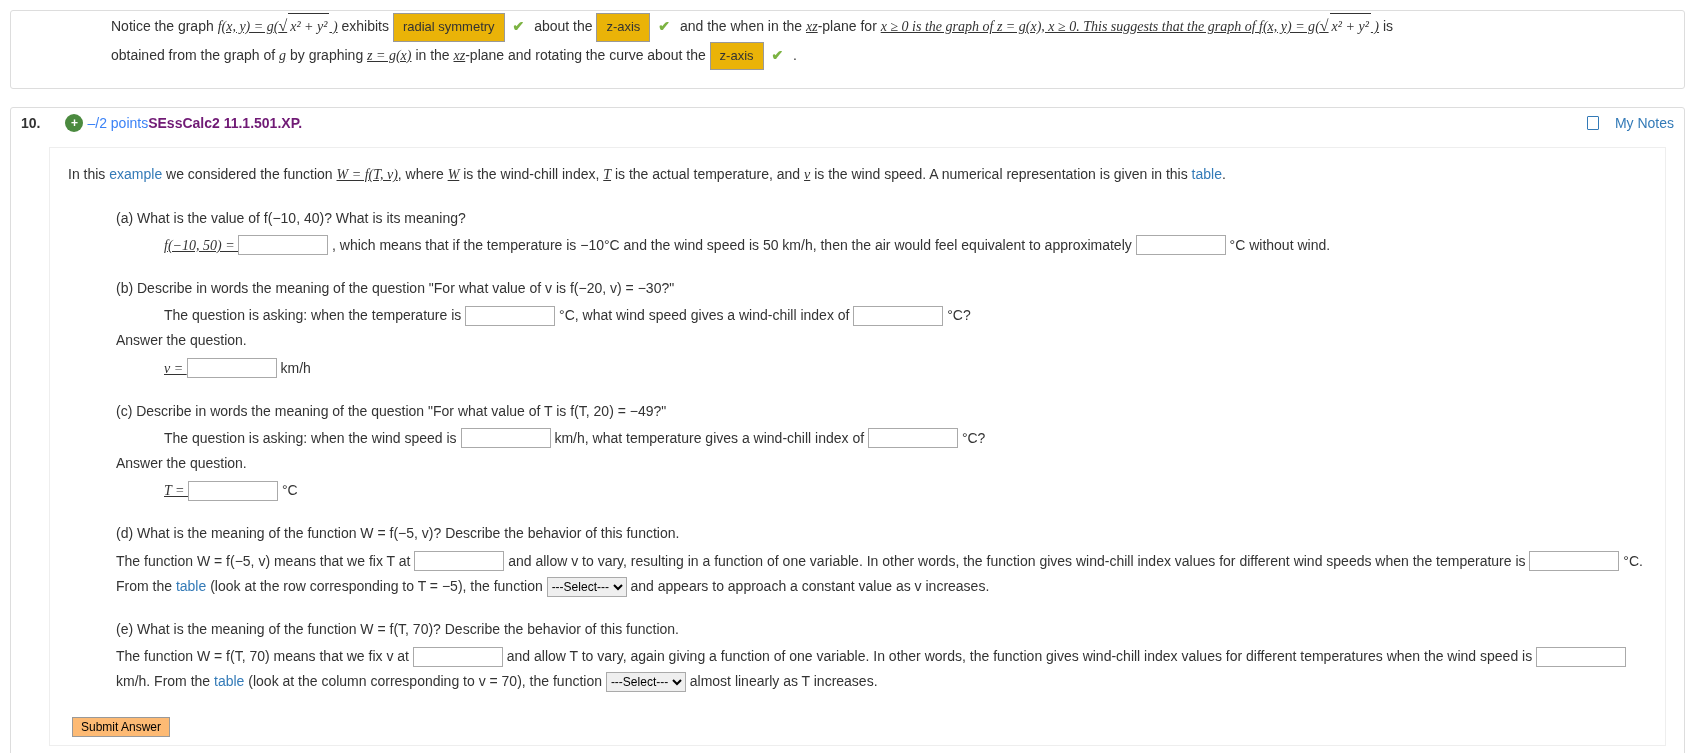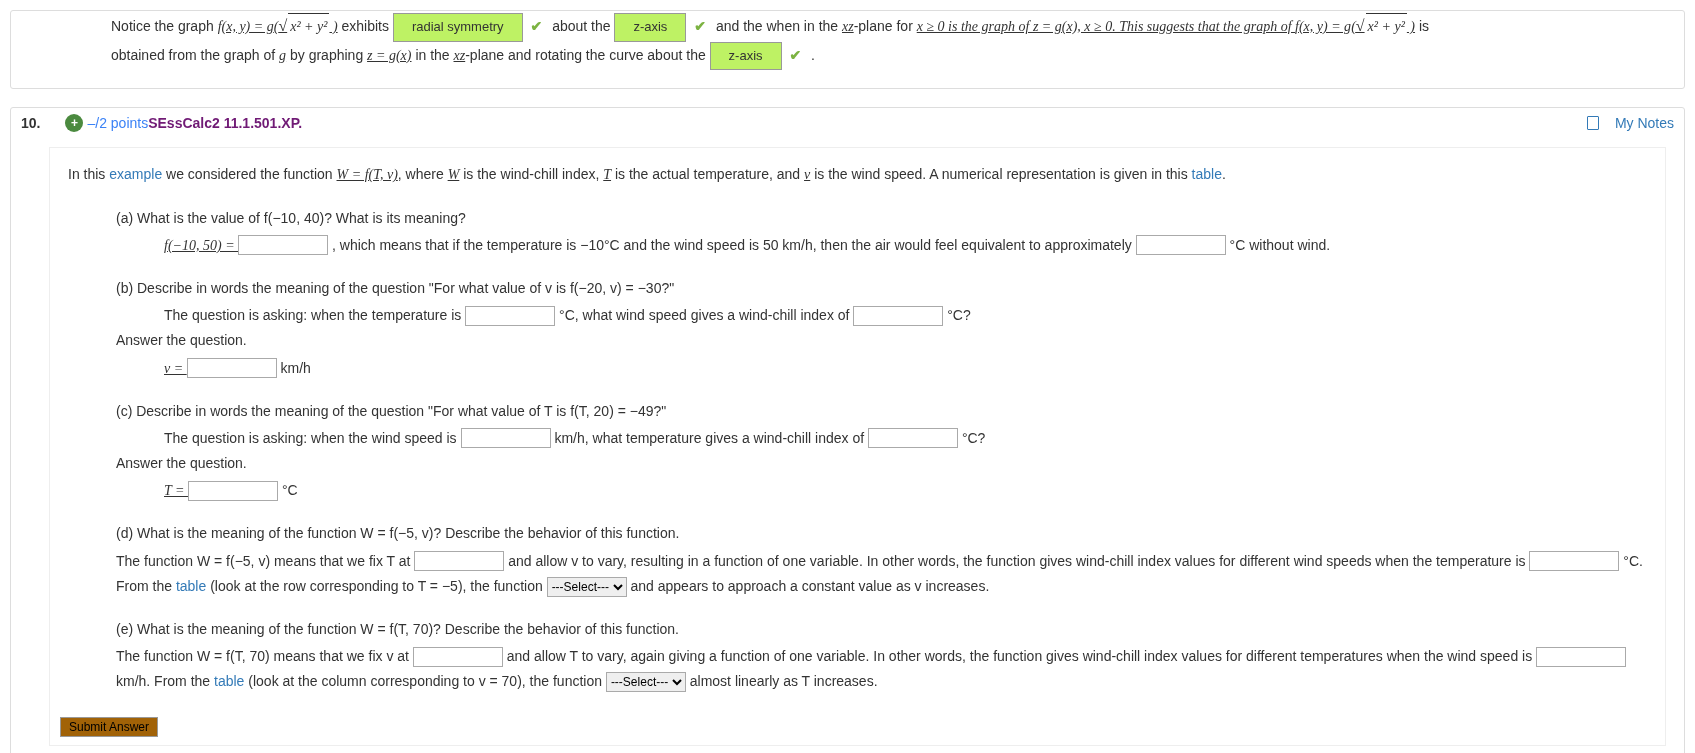--- a/index.html
+++ b/index.html
@@ -18,23 +18,23 @@
     background: #fff;
   }
   .prev-content {
     padding: 0 18px 18px 100px;
     line-height: 1.9;
   }
   .math-i { font-style: italic; font-family: "Times New Roman", serif; text-decoration: underline; }
   .boxed-ans {
     display: inline-block;
     border: 1px solid #999;
-    padding: 1px 18px;
+    padding: 1px 9px;
     font-size: 13px;
-    background: #bef264;
+    background: #eab308;
   }
   .check {
     display: inline-block;
     color: #7cb342;
     margin: 0 6px 0 4px;
     font-weight: bold;
   }
   .q-header {
     display: flex;
     align-items: center;
@@ -88,25 +88,25 @@
     padding: 1px 3px;
     vertical-align: baseline;
   }
   select.sel {
     font-size: 12px;
     border: 1px solid #aaa;
     height: 20px;
   }
   .submit-btn {
     position: absolute;
-    left: 10px;
+    left: 22px;
     bottom: 8px;
     font-size: 12px;
     padding: 2px 8px;
-    background: #a16207;
+    background: #fdba74;
     border: 1px solid #999;
     cursor: pointer;
   }
   .sqrt {
     display: inline-block;
     border-top: 1px solid #333;
     padding: 0 2px;
     margin-left: 1px;
   }
   .rad { font-family: "Times New Roman", serif; font-size: 16px; }

